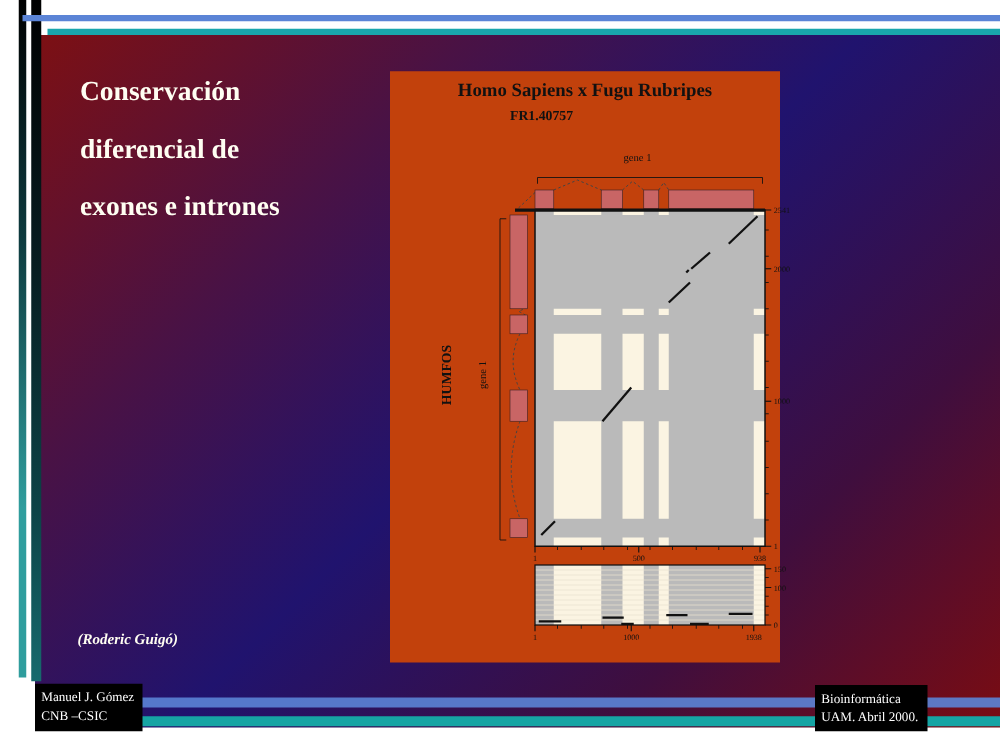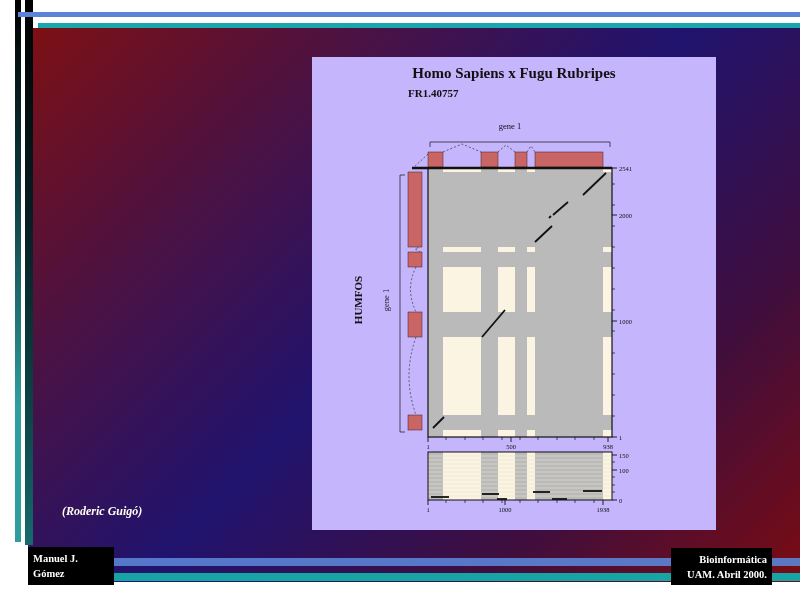--- a/index.html
+++ b/index.html
@@ -15,45 +15,50 @@
   .line-top-teal{left:38px;top:23px;width:762px;height:5px;background:#19a6ac;}
   .slide-bg{left:28px;top:28px;width:772px;height:554px;
      background:linear-gradient(135deg,#7d1013 0%,#4a1244 26%,#20136e 50%,#3f0e3e 76%,#7a0c12 100%);}
   .stripe-bot-blue{left:28px;top:558px;width:772px;height:8px;background:#5b84d6;opacity:.9;}
   .stripe-bot-teal{left:28px;top:573px;width:772px;height:8px;background:#16a4a4;}
   
   .slide-title{left:64px;top:50px;color:#fffef2;font-weight:bold;font-size:22px;}
   .slide-title .tline{height:46px;line-height:46px;}
   .credit{left:62px;top:504px;color:#fffef2;font-weight:bold;font-style:italic;font-size:12px;}
   
-  .panel{left:312px;top:57px;width:404px;height:473px;background:#c4b5fd;color:#111;}
+  .panel{left:312px;top:57px;width:312px;height:473px;background:#c2410c;color:#111;}
   .fig-title{position:absolute;top:8px;left:0;width:100%;text-align:center;font-weight:bold;font-size:15px;}
   .fig-subtitle{position:absolute;top:30px;left:96px;width:184px;font-weight:bold;font-size:11px;}
   .gene1-top{position:absolute;top:64px;left:106px;width:184px;text-align:center;font-size:8.5px;}
   .vlabel{position:absolute;transform:translate(-50%,-50%) rotate(-90deg);white-space:nowrap;}
   .humfos{left:46px;top:243px;font-weight:bold;font-size:11px;}
   .gene1-left{left:74px;top:243px;font-size:8.5px;}
   
-  .fbox{background:#000;color:#fff;font-size:10.5px;line-height:15px;padding:4px 5px 0 5px;box-sizing:border-box;font-weight:bold;}
+  .fbox{background:#000;color:#fff;font-size:10.5px;line-height:15px;padding:4px 5px 0 5px;box-sizing:border-box;}
   .fbox-left{left:28px;top:547px;width:86px;height:38px;}
-  .fbox-right{left:671px;top:548px;width:101px;height:37px;text-align:right;}
+  .fbox-right{left:652px;top:548px;width:90px;height:37px;text-align:left;}
 </style>
 </head>
 <body>
 
 <div class="page">
 
   <div class="abs slide-bg"></div>
   <div class="abs stripe-left-1"></div>
   <div class="abs stripe-left-2"></div>
   <div class="abs line-top-blue"></div>
   <div class="abs line-top-teal"></div>
   <div class="abs stripe-bot-blue"></div>
   <div class="abs stripe-bot-teal"></div>
 
+  <div class="abs slide-title">
+    <div class="tline">Conservación</div>
+    <div class="tline">diferencial de</div>
+    <div class="tline">exones e intrones</div>
+  </div>
 
   <div class="abs credit">(Roderic Guigó)</div>
 
   <div class="abs panel">
     <div class="fig-title">Homo Sapiens x Fugu Rubripes</div>
     <div class="fig-subtitle">FR1.40757</div>
     <div class="gene1-top">gene 1</div>
     <div class="vlabel humfos">HUMFOS</div>
     <div class="vlabel gene1-left">gene 1</div>
     <svg id="fig-svg" width="356" height="473" viewBox="0 0 356 473" style="position:absolute;left:0;top:0;">

